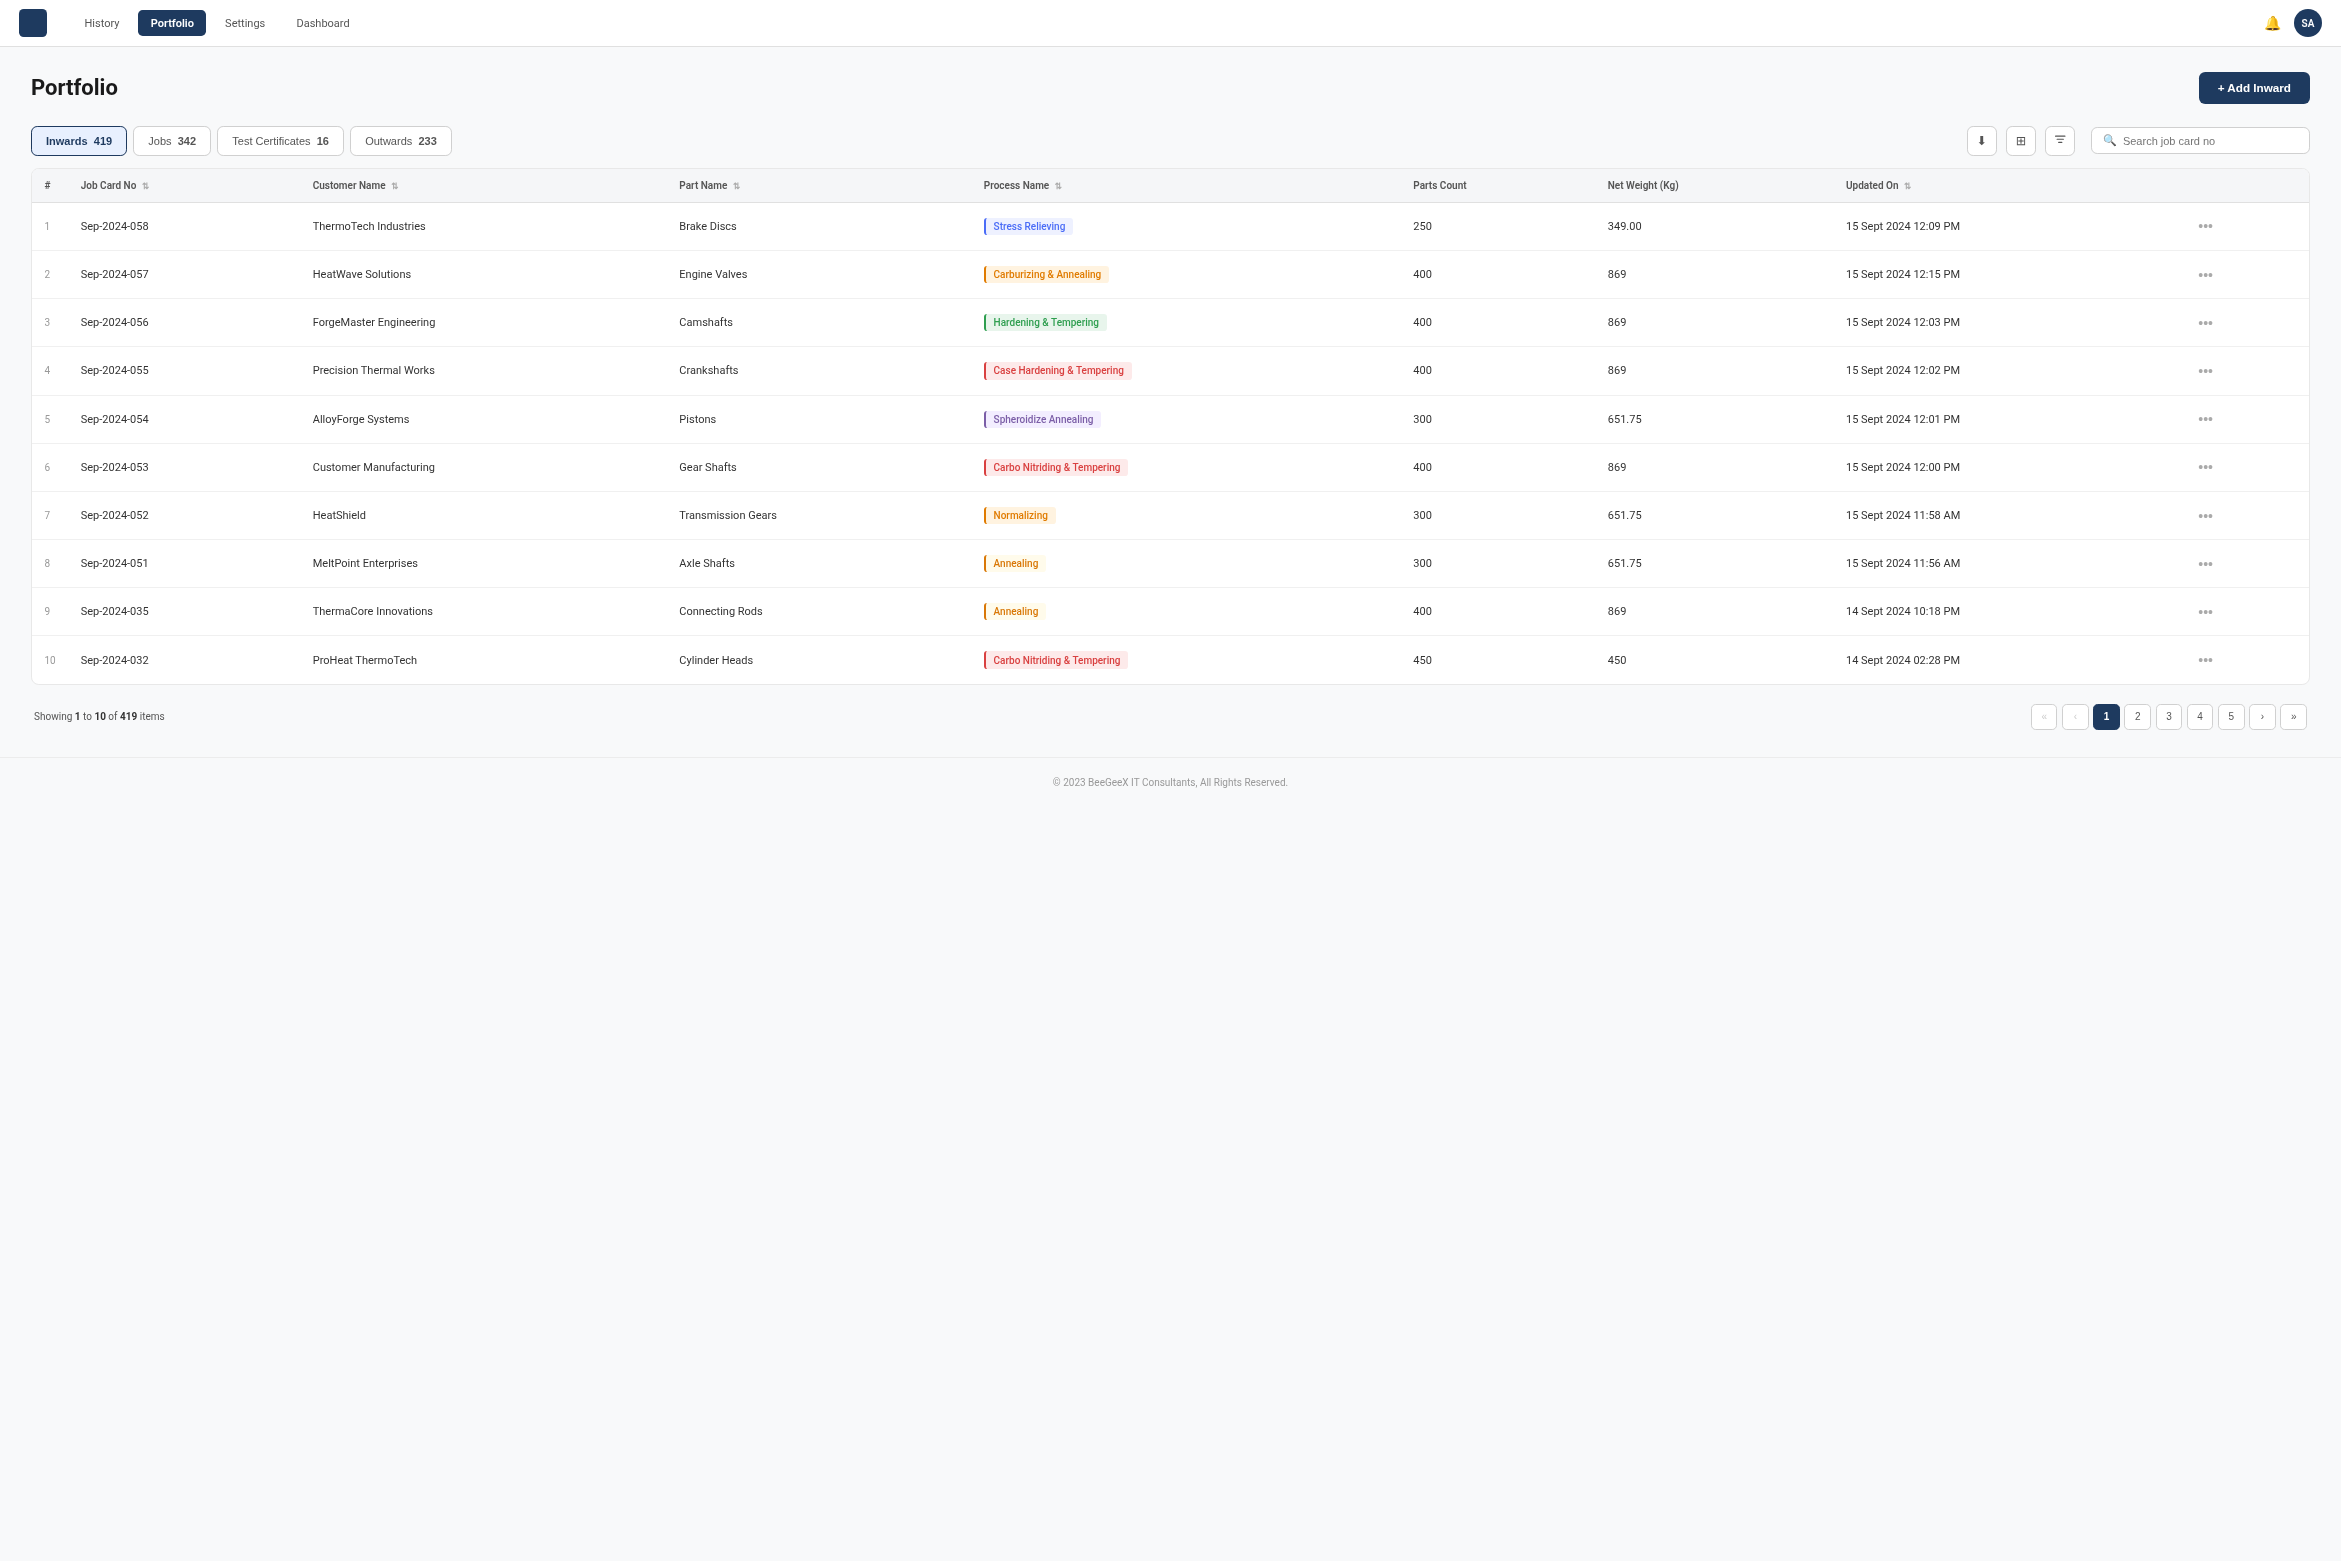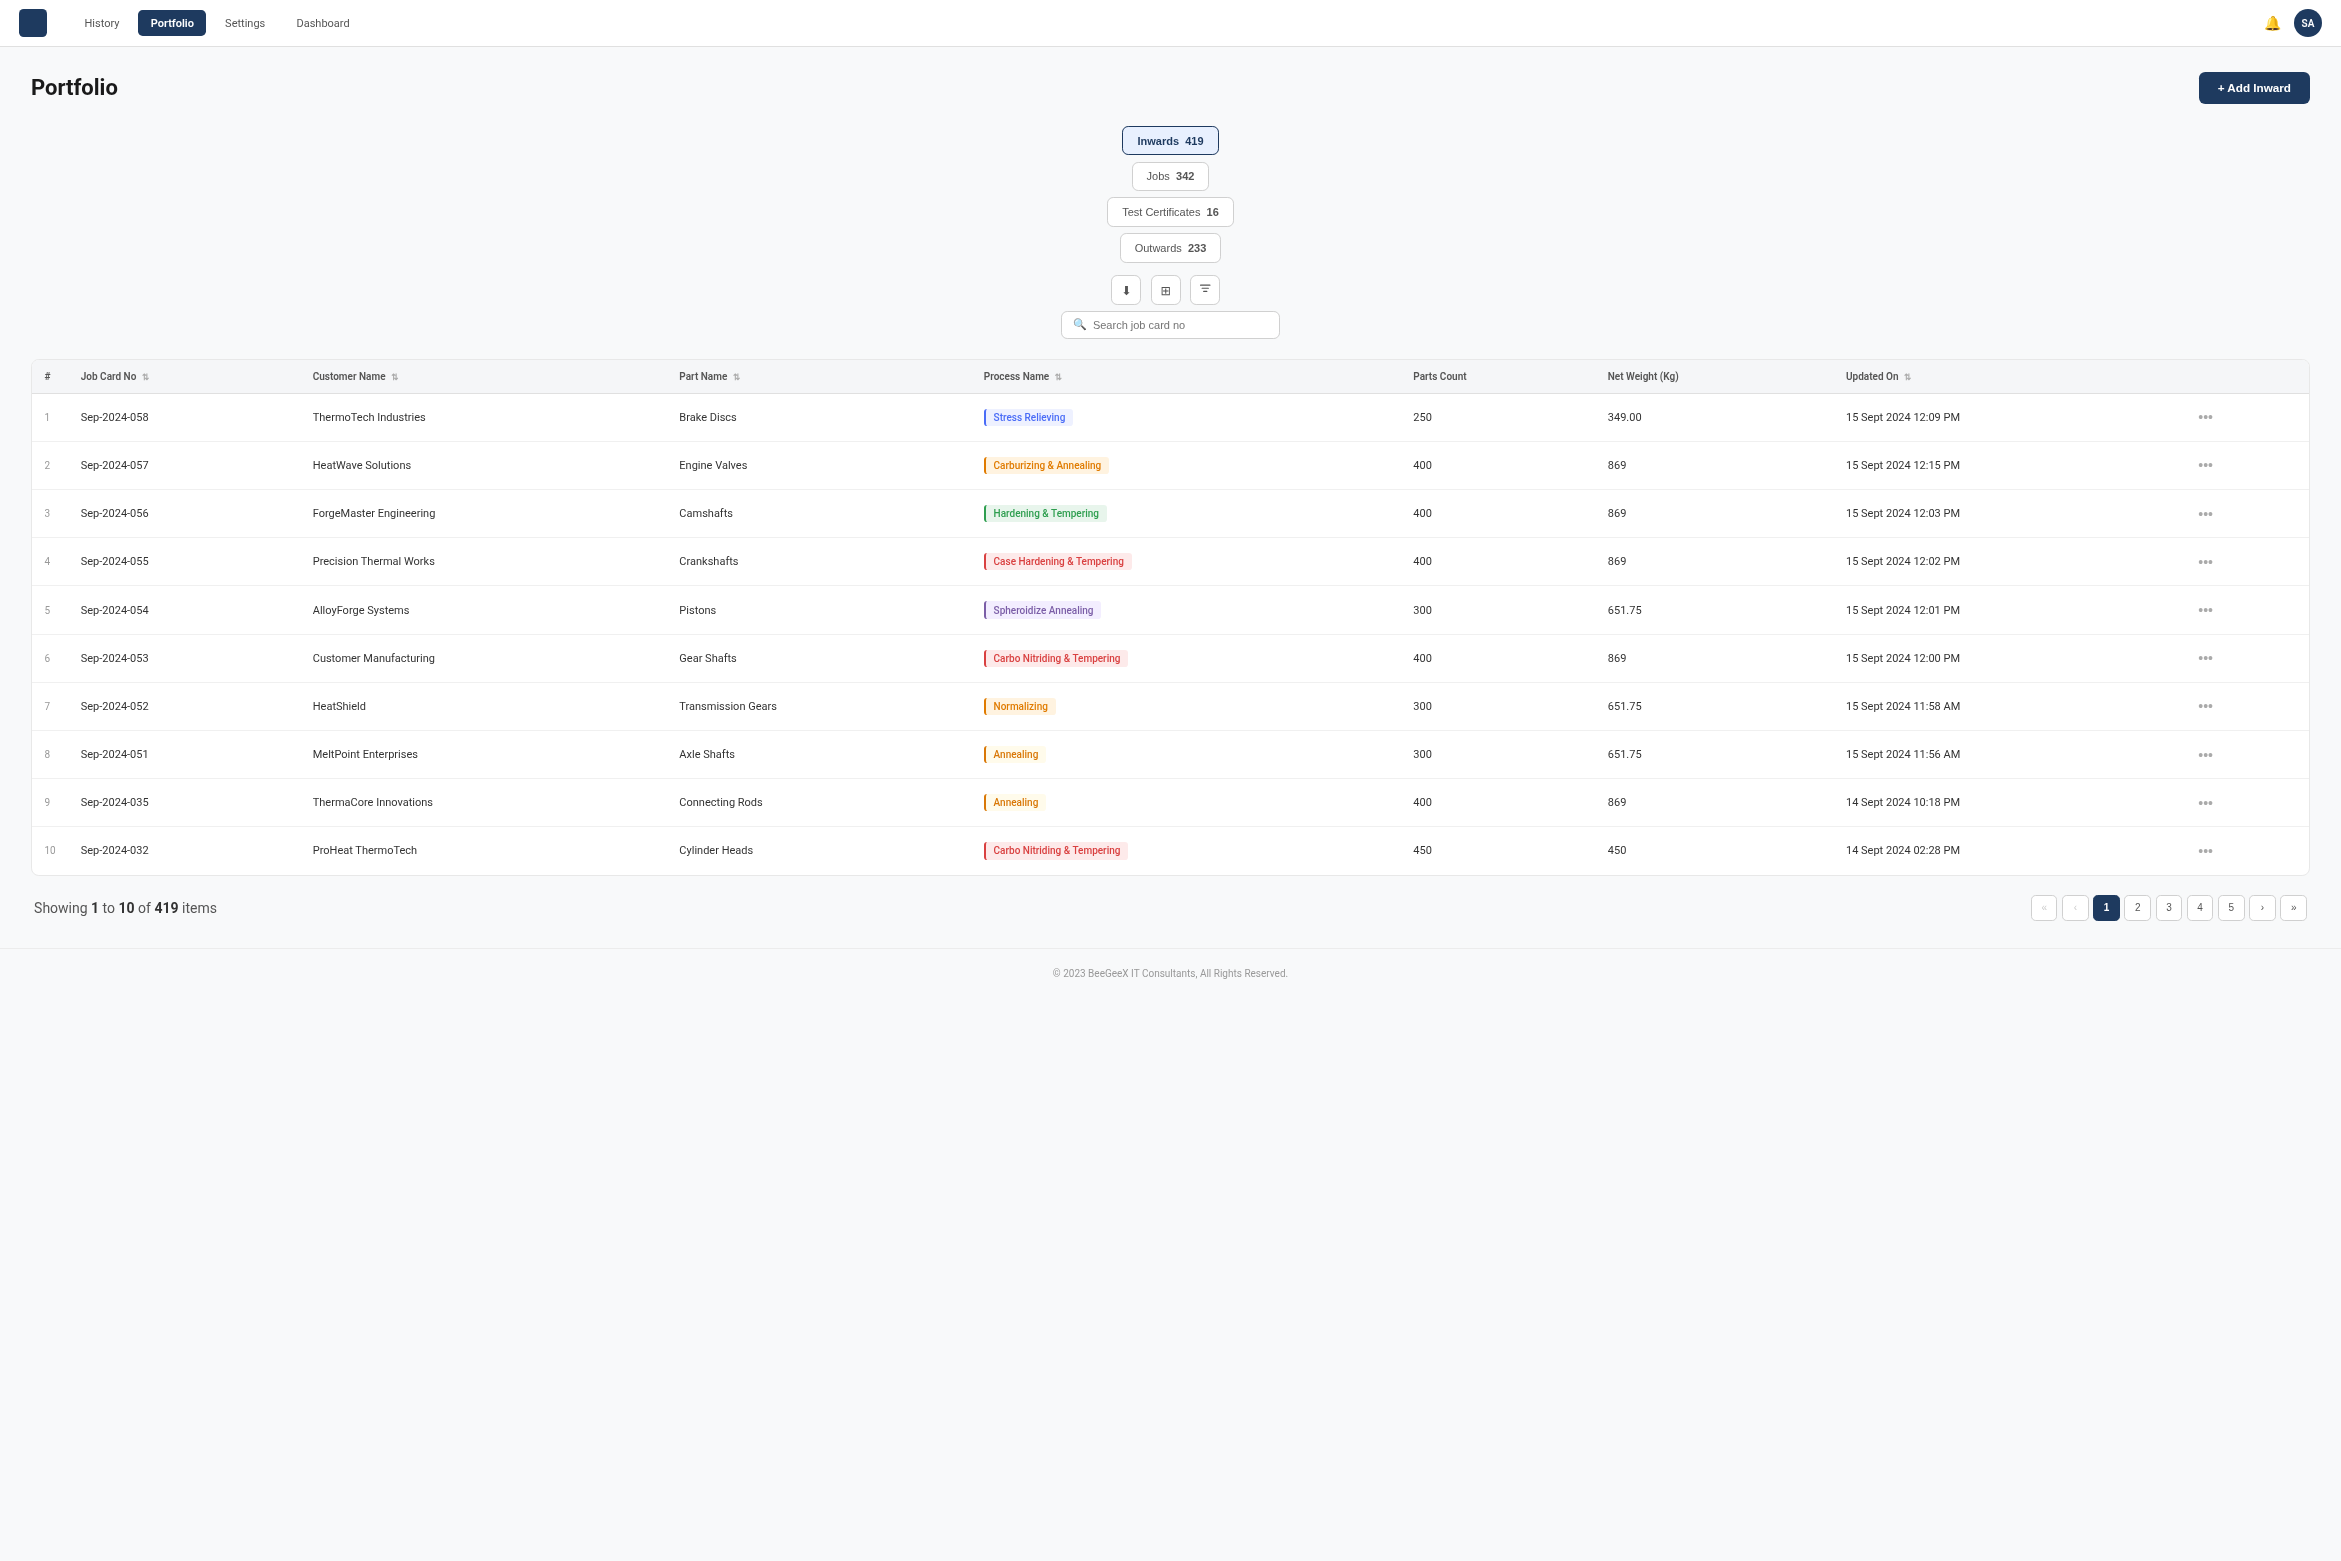--- a/index.html
+++ b/index.html
@@ -59,22 +59,21 @@
       font-weight: 600;
       cursor: pointer;
       display: flex; align-items: center; gap: 6.2px;
     }
 
     
     .tabs-row {
       display: flex;
       align-items: center;
       gap: 6.2px;
-      margin-bottom: 20px;
-      flex-direction: column;
+      margin-bottom: 12px;
     }
     .tab-btn {
       border: 0.8px solid #d0d0d0;
       background: #fff;
       border-radius: 6.2px;
       padding: 7.8px 14px;
       cursor: pointer;
       font-size: 11px;
       color: #555;
       display: flex; align-items: center; gap: 6.2px;
@@ -162,21 +161,21 @@
       background: none; border: none; cursor: pointer;
       color: #aaa; font-size: 14px; padding: 3.1px 6.2px;
       border-radius: 3.1px;
     }
 
     
     .pagination-row {
       display: flex; align-items: center; justify-content: space-between;
       padding: 0 3.1px;
     }
-    .pagination-info { font-size: 14px; color: #555; }
+    .pagination-info { font-size: 10px; color: #555; }
     .pagination-info strong { font-weight: 700; color: #333; }
     .pagination-controls { display: flex; gap: 4.7px; align-items: center; }
     .page-btn {
       width: 26.5px; height: 26.5px;
       border: 0.8px solid #d0d0d0;
       background: #fff;
       border-radius: 4.7px;
       cursor: pointer;
       font-size: 10px;
       color: #555;

